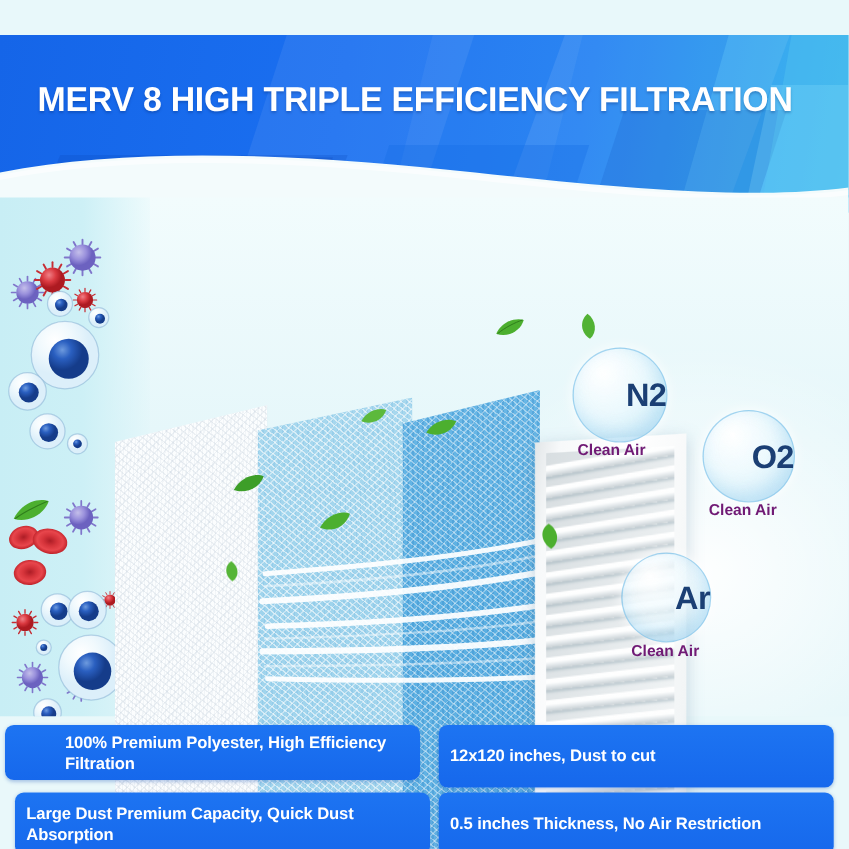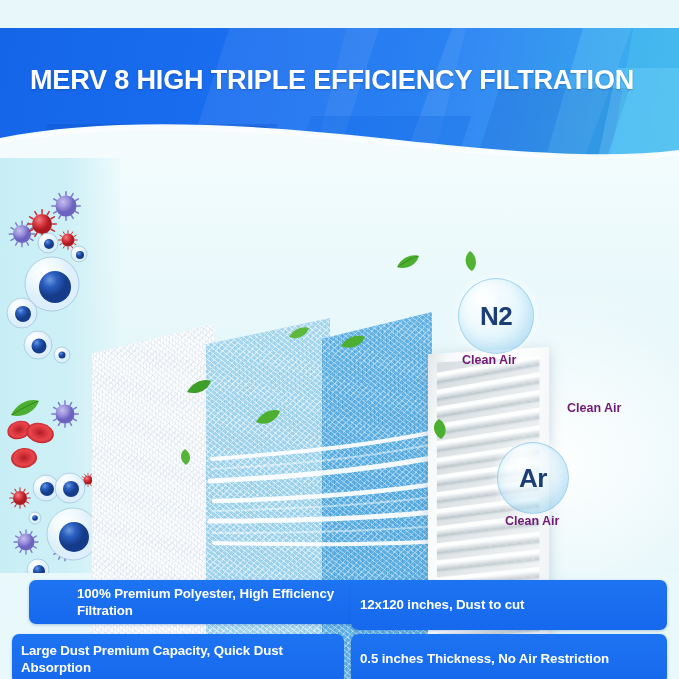--- a/index.html
+++ b/index.html
@@ -99,35 +99,35 @@
      box-shadow:0 2px 2px rgba(120,145,160,0.35);
      transform:skewY(-7deg); }
   .vent-damper { position:absolute; left:26px; bottom:12px; width:56px; height:4px;
      background:#14181a; transform:skewY(-7deg); border-radius:1px; }
 
   
   .bubble { position:absolute; border-radius:50%;
      background:radial-gradient(circle at 32% 26%, rgba(255,255,255,0.96) 0%, rgba(236,249,254,0.70) 42%, rgba(196,232,248,0.45) 72%, rgba(150,205,238,0.30) 100%);
      border:1.5px solid rgba(120,190,232,0.65);
      box-shadow:0 0 10px rgba(255,255,255,0.85), inset -4px -6px 14px rgba(130,195,235,0.35);
-     display:flex; align-items:center; justify-content:center; }
+     display:flex; align-items:center; justify-content:flex-end; }
   .bubble-label { font-size:26px; font-weight:bold; color:#1b3f74; letter-spacing:-0.5px; }
   .clean-air { position:absolute; font-size:12.5px; font-weight:bold; color:#701a75; white-space:nowrap; }
 
   .leaf { position:absolute; }
 
   
   .features { position:absolute; left:0; top:552px; width:679px; height:106px; }
   .fbox { position:absolute; border-radius:7px;
      background:linear-gradient(180deg,#1d74f2 0%,#1668ec 100%);
      display:flex; align-items:center;
      box-shadow:0 1px 3px rgba(20,80,180,0.30);
      padding:5px 9px; }
   .fbox span { color:#ffffff; font-size:13.3px; font-weight:bold; line-height:1.28; letter-spacing:-0.1px; }
-  .fb1 { left:29px;  top:0px;  width:332px; height:44px;padding-left:48px; }
+  .fb1 { left:4px;  top:0px;  width:332px; height:44px;padding-left:48px; }
   .fb2 { left:12px;  top:54px; width:332px; height:50px; }
   .fb3 { left:351px; top:0px;  width:316px; height:50px; }
   .fb4 { left:351px; top:54px; width:316px; height:50px; }
 </style>
 </head>
 <body>
 
 <div id="stage">
 
   <div class="banner">
@@ -341,20 +341,23 @@
     </svg>
     <svg class="leaf" style="left:176px; top:290px; width:18px; height:18px;" viewBox="0 0 18 18">
       <path d="M9,1 C15,5 16,13 10,17 C4,13 3,5 9,1 Z" fill="#56b538"></path>
     </svg>
 
     <div class="bubble" style="left:458px; top:120px; width:76px; height:76px;">
       <span class="bubble-label">N2</span>
     </div>
     <div class="clean-air" style="left:462px; top:195px;">Clean Air</div>
 
+    <div class="bubble" style="left:562px; top:170px; width:74px; height:74px;">
+      <span class="bubble-label">O2</span>
+    </div>
     <div class="clean-air" style="left:567px; top:243px;">Clean Air</div>
 
     <div class="bubble" style="left:497px; top:284px; width:72px; height:72px;">
       <span class="bubble-label">Ar</span>
     </div>
     <div class="clean-air" style="left:505px; top:356px;">Clean Air</div>
   </div>
 
   <div class="features">
     <div class="fbox fb1">

